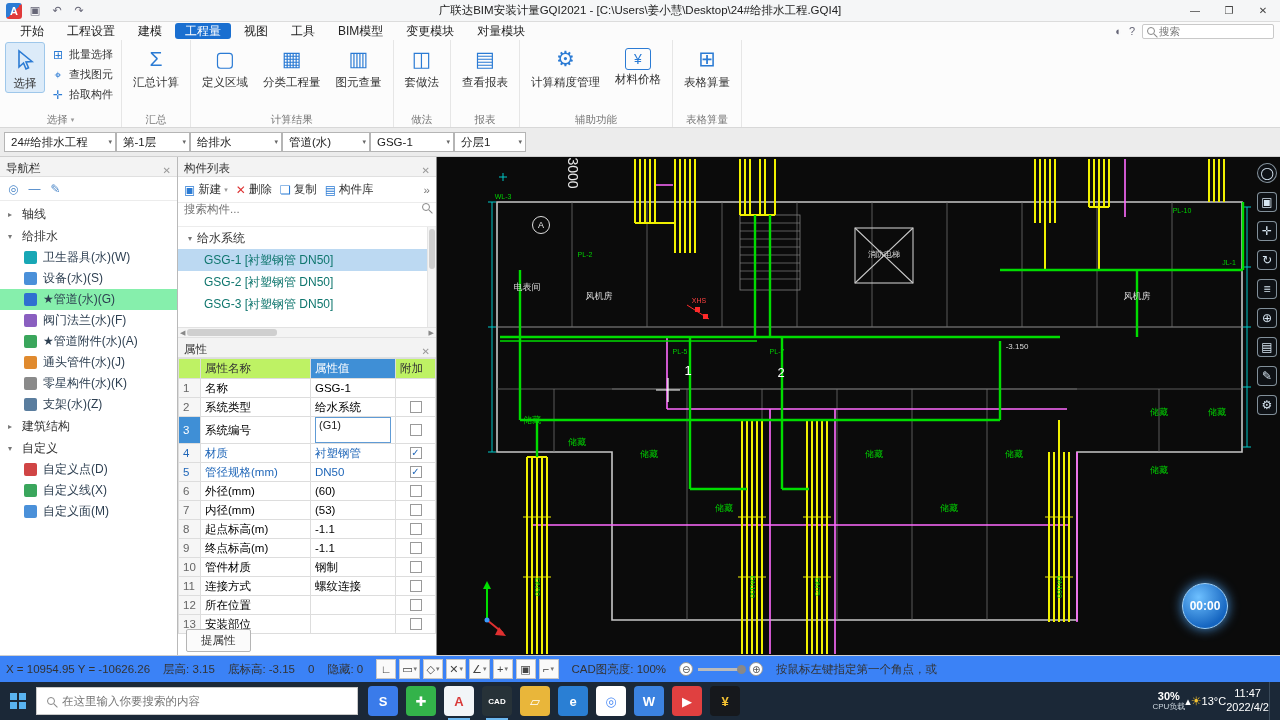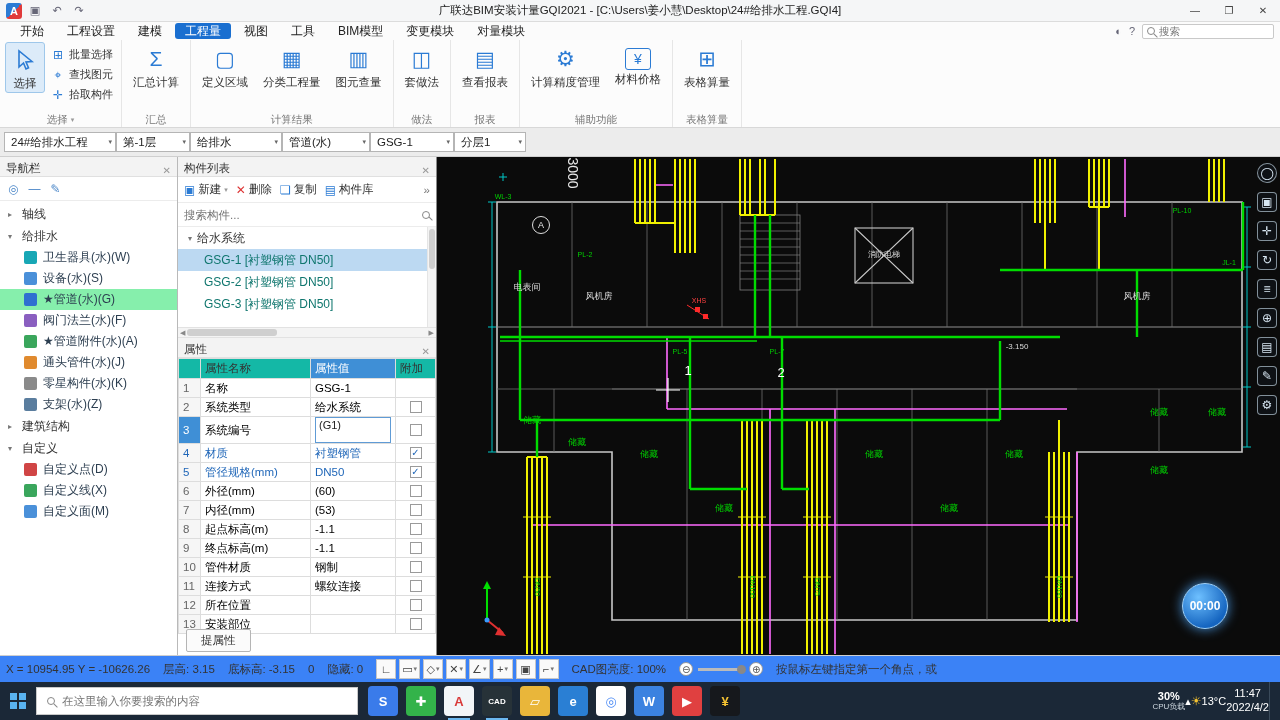--- a/index.html
+++ b/index.html
@@ -59,37 +59,37 @@
   .titem.sel{background:#86efac}
   .ticon{width:13px;height:13px;border-radius:2px;flex:none}
 
   
   #mid-panel{width:259px;border-right:1px solid #8a8a8a;display:flex;flex-direction:column;background:#fff;position:relative;font-size:12px}
   .cl-toolbar{height:26px;display:flex;align-items:center;gap:8px;padding:0 6px;border-bottom:1px solid #ececec;font-size:11.5px;color:#333;flex:none}
   .tb-btn{display:flex;align-items:center;gap:3px;white-space:nowrap}
   .tb-ic{font-size:12px}
   .tb-ic.blue{color:#2b7bd4}.tb-ic.red{color:#d33}
   .more{margin-left:auto;color:#777}
-  .searchrow{height:24px;border-bottom:1px solid #ececec;display:flex;align-items:center;padding:0 6px;gap:4px;flex:none}
+  .searchrow{height:24px;border-bottom:1px solid #ececec;display:flex;align-items:flex-start;padding:0 6px;gap:4px;flex:none}
   .searchrow input{flex:1;border:none;outline:none;font-size:11.5px;color:#999;background:transparent}
   .cl-list{height:100px;overflow:hidden;position:relative;flex:none}
   .cl-group{height:22px;display:flex;align-items:center;gap:5px;padding-left:10px;color:#333}
   .cl-group .arr{font-size:8px;color:#777}
   .cl-item{height:22px;display:flex;align-items:center;padding-left:26px;color:#0f766e;white-space:nowrap}
   .cl-item.sel{background:#bcd9f2}
   .vscroll{position:absolute;right:0;top:0;bottom:0;width:9px;background:#f4f4f4;border-left:1px solid #e5e5e5}
   .vthumb{position:absolute;top:2px;left:1px;width:6px;height:40px;background:#cfcfcf;border-radius:3px}
   .hscroll{height:11px;background:#f4f4f4;border-top:1px solid #e2e2e2;border-bottom:1px solid #e2e2e2;display:flex;align-items:center;font-size:7px;color:#888;flex:none;padding:0 2px;gap:2px}
   .hthumb{height:7px;width:90px;background:#cfcfcf;border-radius:3px}
 
   
   .prop-wrap{flex:1;overflow:hidden}
   .prop-table{width:100%;border-collapse:collapse;table-layout:fixed;font-size:11.5px}
   .prop-table th,.prop-table td{border:1px solid #ddd;height:19px;padding:0 4px;overflow:hidden;white-space:nowrap;text-align:left;font-weight:normal}
-  .prop-table th{background:#14b8a6;color:#333;height:20px}
+  .prop-table th{background:#bef264;color:#333;height:20px}
   th.valhead{background:#3f8fd6;color:#fff}
   .numcell{background:#f6f6f6;color:#666;text-align:center;padding:0}
   .numcell.sel{background:#3f8fd6;color:#fff}
   tr.checked td{color:#1f66b8}
   .cb{width:12px;height:12px;border:1px solid #9a9a9a;display:inline-block;line-height:10px;text-align:center;font-size:10px;color:#1f66b8;background:#fff;vertical-align:middle}
   td.attach{text-align:center}
   .editbox{border:1px solid #5f9bd5;background:#fff;height:26px;line-height:14px;padding:0 3px;font-size:11px;color:#222}
   .extract-btn{position:absolute;left:8px;bottom:3px;border:1px solid #b5b5b5;background:#fbfbfb;border-radius:2px;padding:3px 14px;font-size:11.5px;color:#333}
 
   

